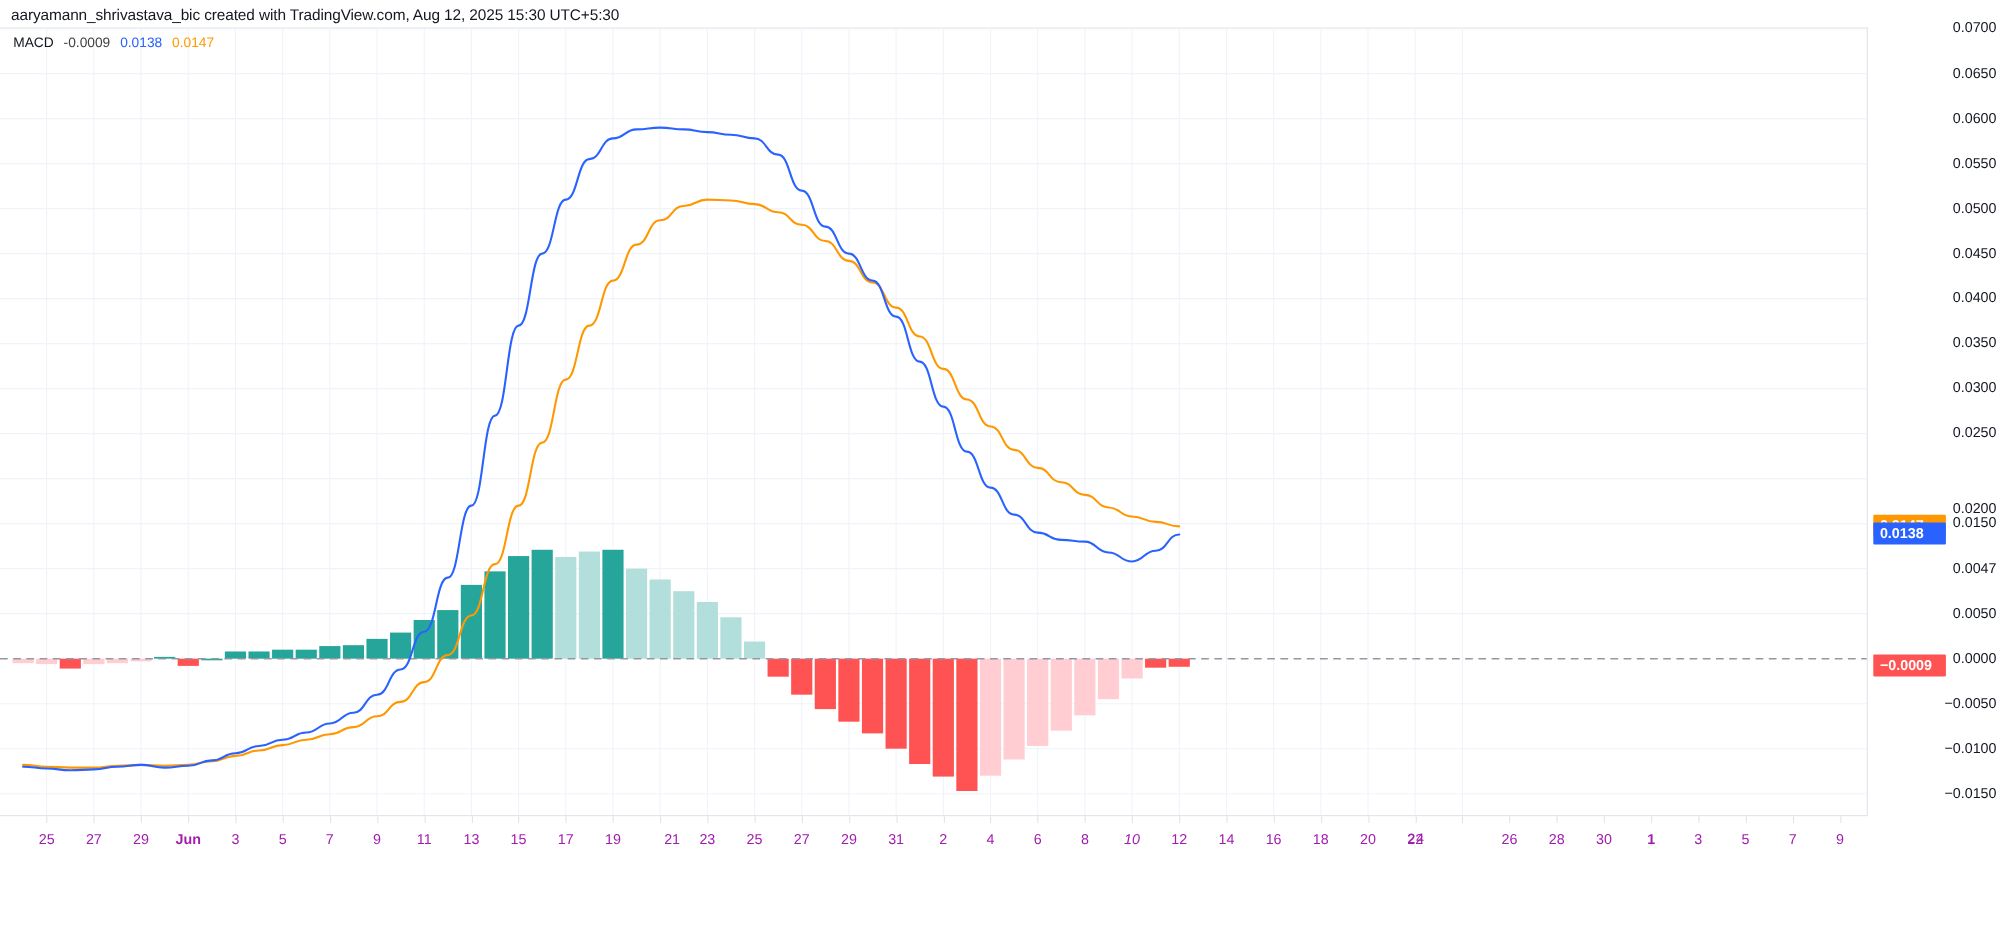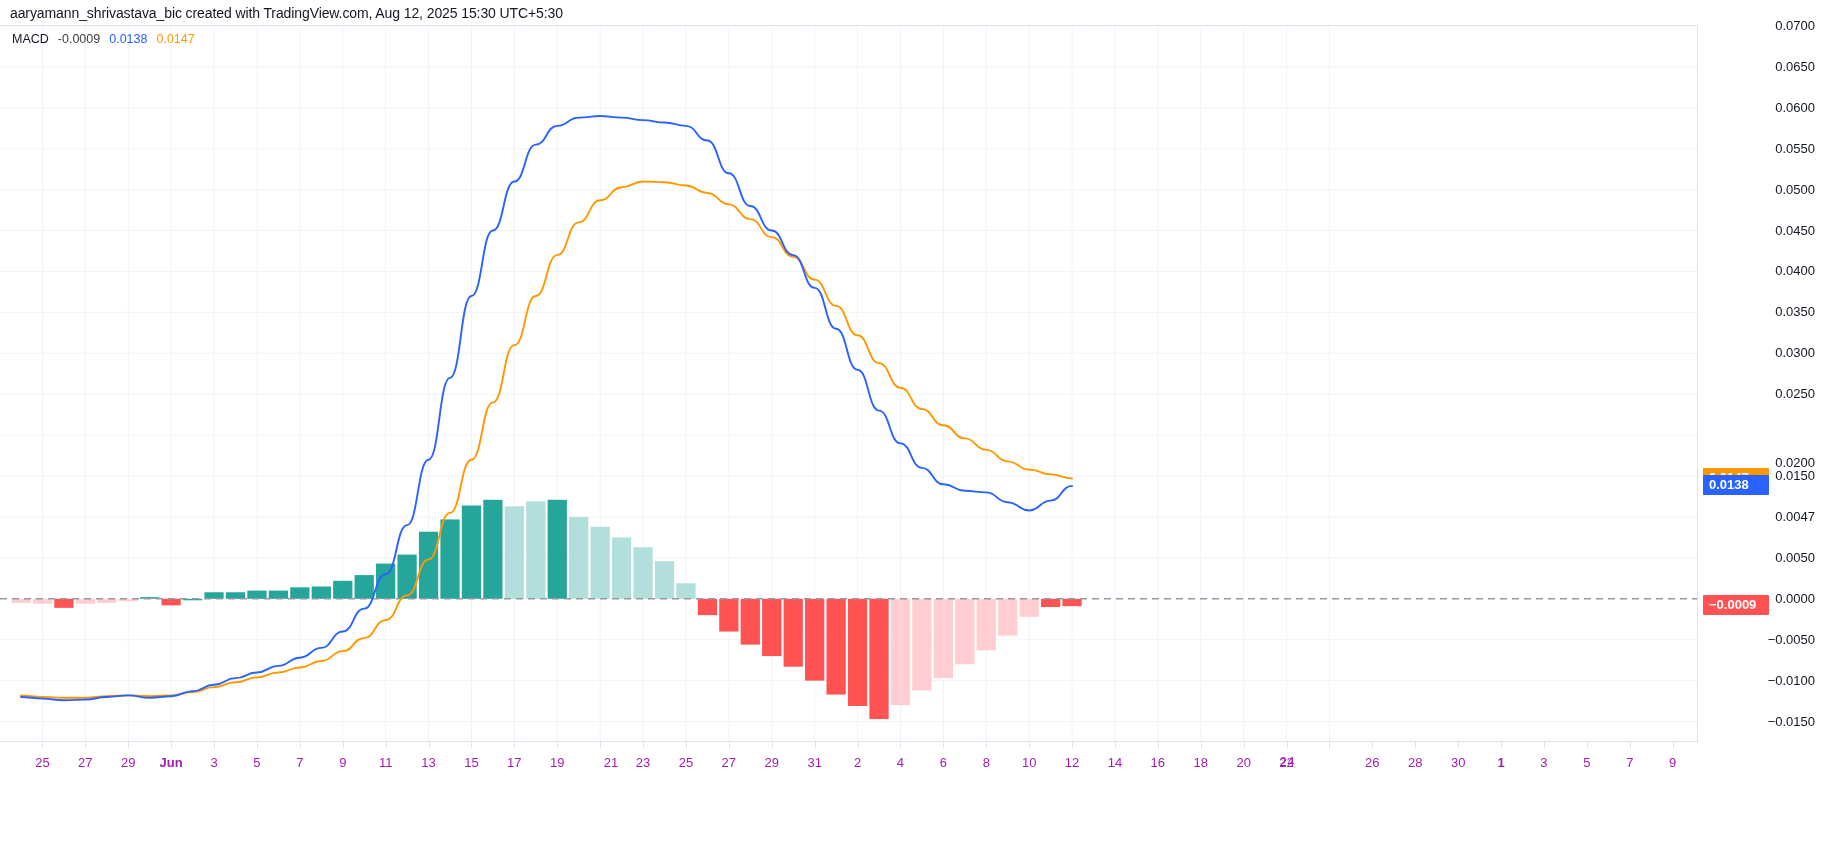--- a/index.html
+++ b/index.html
@@ -274,21 +274,21 @@
       <div class="time-tick" style="left: 814.65px;">31</div>
       <div class="tick-mark" style="left: 857.55px;"></div>
       <div class="time-tick" style="left: 857.55px;">2</div>
       <div class="tick-mark" style="left: 900.45px;"></div>
       <div class="time-tick" style="left: 900.45px;">4</div>
       <div class="tick-mark" style="left: 943.35px;"></div>
       <div class="time-tick" style="left: 943.35px;">6</div>
       <div class="tick-mark" style="left: 986.25px;"></div>
       <div class="time-tick" style="left: 986.25px;">8</div>
       <div class="tick-mark" style="left: 1029.15px;"></div>
-      <div class="time-tick" style="left: 1029.15px;">10</div>
+      <div class="time-tick" style="left: 1029.15px; font-style: italic;">10</div>
       <div class="tick-mark" style="left: 1072.05px;"></div>
       <div class="time-tick" style="left: 1072.05px;">12</div>
       <div class="tick-mark" style="left: 1114.95px;"></div>
       <div class="time-tick" style="left: 1114.95px;">14</div>
       <div class="tick-mark" style="left: 1157.85px;"></div>
       <div class="time-tick" style="left: 1157.85px;">16</div>
       <div class="tick-mark" style="left: 1200.75px;"></div>
       <div class="time-tick" style="left: 1200.75px;">18</div>
       <div class="tick-mark" style="left: 1243.65px;"></div>
       <div class="time-tick" style="left: 1243.65px;">20</div>

